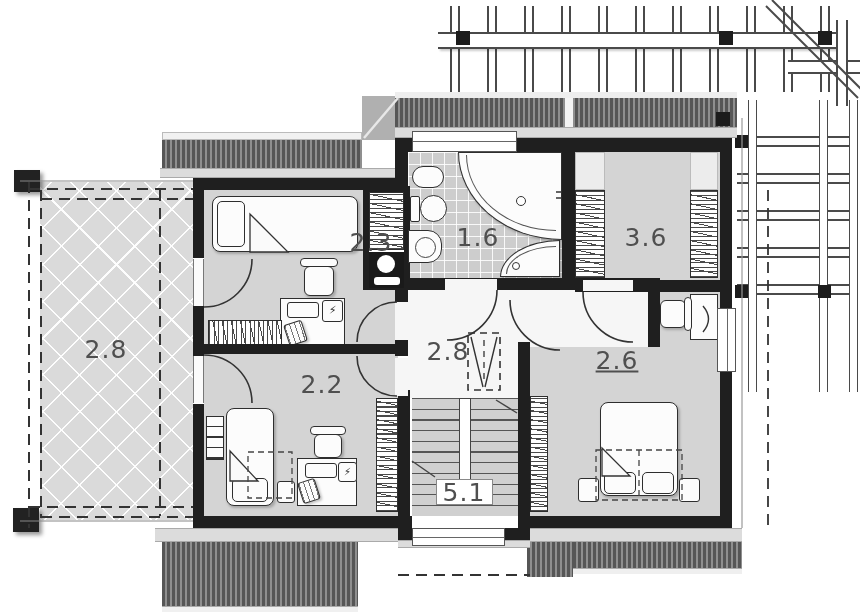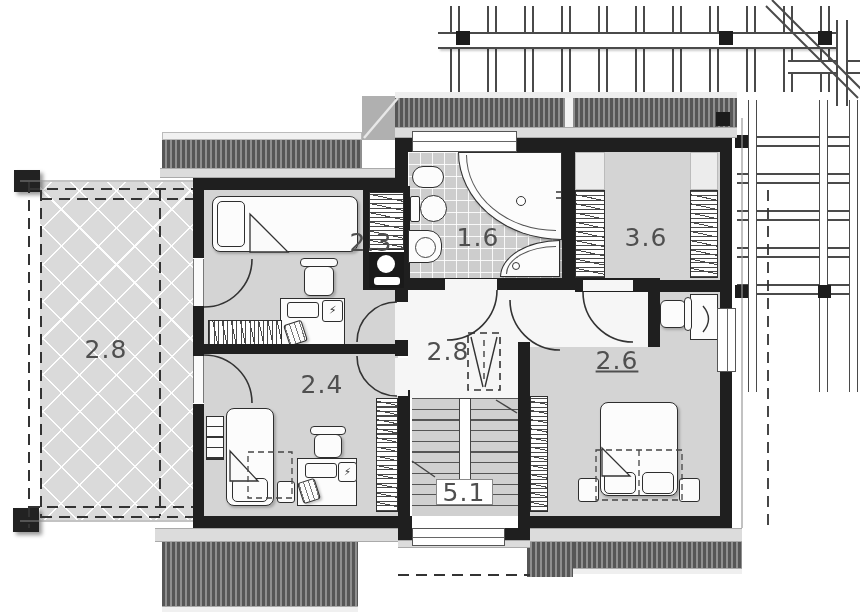--- a/index.html
+++ b/index.html
@@ -255,21 +255,21 @@
       <path d="M639,450 V500"></path>
     </g>
 
     <path d="M703,306 q11,13 0,26" stroke="#333" stroke-width="1.4" fill="none"></path>
 
     <path d="M556,192 h6 M556,198 h6" stroke="#333" stroke-width="1.4" fill="none"></path>
   </svg>
 
   <div class="abs z50" style="left:436px;top:479px;width:57px;height:26px;background:#fff;border:1px solid #888;box-sizing:border-box;"></div>
   <span class="label z50" style="left:448px;top:351px;">2.8</span>
-  <span class="label z50" style="left:322px;top:384px;">2.4</span>
+  <span class="label z50" style="left:322px;top:384px;">2.2</span>
   <span class="label z50" style="left:327px;top:242px;margin-left:44px;">2.3</span>
   <span class="label z50" style="left:478px;top:237px;">1.6</span>
   <span class="label z50" style="left:646px;top:237px;">3.6</span>
   <span class="label z50" style="left:617px;top:360px;text-decoration:underline;">2.6</span>
   <span class="label z50" style="left:464px;top:492px;">5.1</span>
   <span class="label z50" style="left:106px;top:349px;">2.8</span>
 
 </div>
 
 </body></html>

